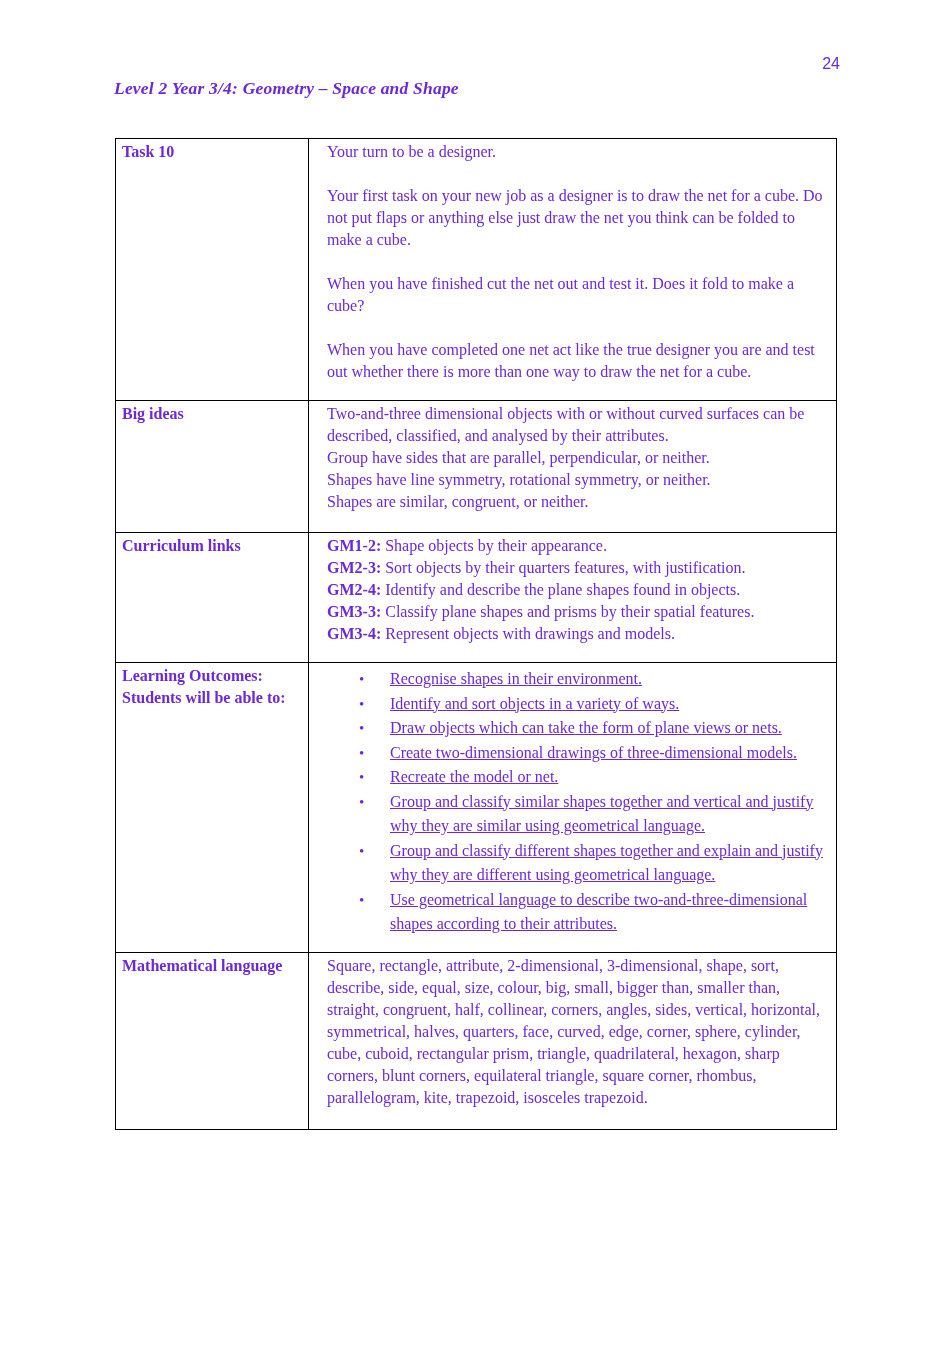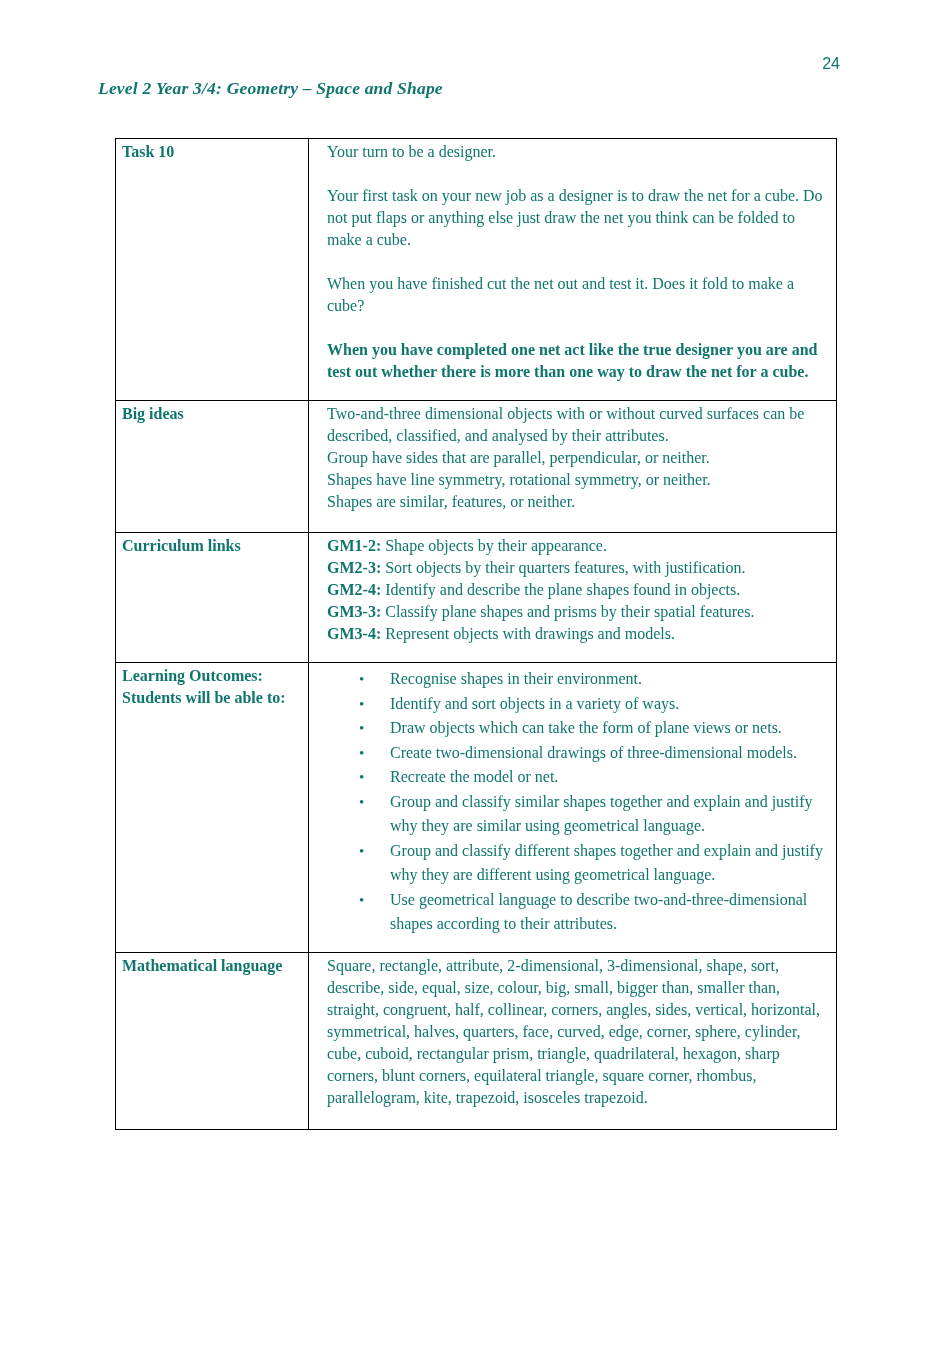--- a/index.html
+++ b/index.html
@@ -3,31 +3,31 @@
 <meta charset="utf-8">
 <style>
   * { box-sizing: border-box; margin: 0; padding: 0; }
   html, body { background: #e8e8e8; }
   .page {
     width: 950px; height: 1345px;
     background: #ffffff;
     position: relative;
     margin: 0 auto;
     font-family: "Liberation Serif", "DejaVu Serif", serif;
-    color: #0f766e;
+    color: #6d28d9;
   }
   .page-number {
     position: absolute;
     top: 55px; right: 110px;
     font-family: "Liberation Sans", "DejaVu Sans", sans-serif;
     font-size: 16px;
   }
   .doc-header {
     position: absolute;
-    top: 78px; left: 98px;
+    top: 78px; left: 114px;
     font-size: 17.5px;
     font-weight: bold;
     font-style: italic;
     letter-spacing: 0.2px;
   }
   table.content-table {
     position: absolute;
     top: 138px; left: 115px;
     width: 721px;
     border-collapse: collapse;
@@ -44,28 +44,29 @@
   td.label-cell { padding: 2px 8px 2px 6px; font-weight: bold; }
   td.content-cell { padding: 2px 8px 2px 18px; }
 
   tr.row-task td      { height: 262px; }
   tr.row-bigideas td  { height: 132px; }
   tr.row-curriculum td{ height: 130px; }
   tr.row-outcomes td  { height: 290px; }
   tr.row-mathlang td  { height: 177px; }
 
   .para { margin-bottom: 22px; }
-  .para:last-child { margin-bottom: 0; font-weight: bold; }
+  .para:last-child { margin-bottom: 0; }
 
   .cl-code { font-weight: bold; }
 
   ul.outcomes-list {
     list-style: none;
     margin: 2px 0 0 0;
     padding-left: 63px;
+    text-decoration: underline;
   }
   ul.outcomes-list li {
     position: relative;
     line-height: 24.5px;
   }
   ul.outcomes-list li::before {
     content: "\2022";
     position: absolute;
     left: -31px;
     top: 0;
@@ -97,21 +98,21 @@
           <p class="para">When you have completed one net act like the true designer you are and test out whether there is more than one way to draw the net for a cube.</p>
         </td>
       </tr>
 
       <tr class="row-bigideas">
         <td class="label-cell">Big ideas</td>
         <td class="content-cell">
           <div>Two-and-three dimensional objects with or without curved surfaces can be described, classified, and analysed by their attributes.</div>
           <div>Group have sides that are parallel, perpendicular, or neither.</div>
           <div>Shapes have line symmetry, rotational symmetry, or neither.</div>
-          <div>Shapes are similar, features, or neither.</div>
+          <div>Shapes are similar, congruent, or neither.</div>
         </td>
       </tr>
 
       <tr class="row-curriculum">
         <td class="label-cell">Curriculum links</td>
         <td class="content-cell">
           <div class="cl-line"><span class="cl-code">GM1-2:</span> <span>Shape objects by their appearance.</span></div>
           <div class="cl-line"><span class="cl-code">GM2-3:</span> <span>Sort objects by their quarters features, with justification.</span></div>
           <div class="cl-line"><span class="cl-code">GM2-4:</span> <span>Identify and describe the plane shapes found in objects.</span></div>
           <div class="cl-line"><span class="cl-code">GM3-3:</span> <span>Classify plane shapes and prisms by their spatial features.</span></div>
@@ -121,21 +122,21 @@
 
       <tr class="row-outcomes">
         <td class="label-cell">Learning Outcomes: Students will be able to:</td>
         <td class="content-cell">
           <ul class="outcomes-list">
             <li>Recognise shapes in their environment.</li>
             <li>Identify and sort objects in a variety of ways.</li>
             <li>Draw objects which can take the form of plane views or nets.</li>
             <li>Create two-dimensional drawings of three-dimensional models.</li>
             <li>Recreate the model or net.</li>
-            <li>Group and classify similar shapes together and explain and justify why they are similar using geometrical language.</li>
+            <li>Group and classify similar shapes together and vertical and justify why they are similar using geometrical language.</li>
             <li>Group and classify different shapes together and explain and justify why they are different using geometrical language.</li>
             <li>Use geometrical language to describe two-and-three-dimensional shapes according to their attributes.</li>
           </ul>
         </td>
       </tr>
 
       <tr class="row-mathlang">
         <td class="label-cell">Mathematical language</td>
         <td class="content-cell">Square, rectangle, attribute, 2-dimensional, 3-dimensional, shape, sort, describe, side, equal, size, colour, big, small, bigger than, smaller than, straight, congruent, half, collinear, corners, angles, sides, vertical, horizontal, symmetrical, halves, quarters, face, curved, edge, corner, sphere, cylinder, cube, cuboid, rectangular prism, triangle, quadrilateral, hexagon, sharp corners, blunt corners, equilateral triangle, square corner, rhombus, parallelogram, kite, trapezoid, isosceles trapezoid.</td>
       </tr>

